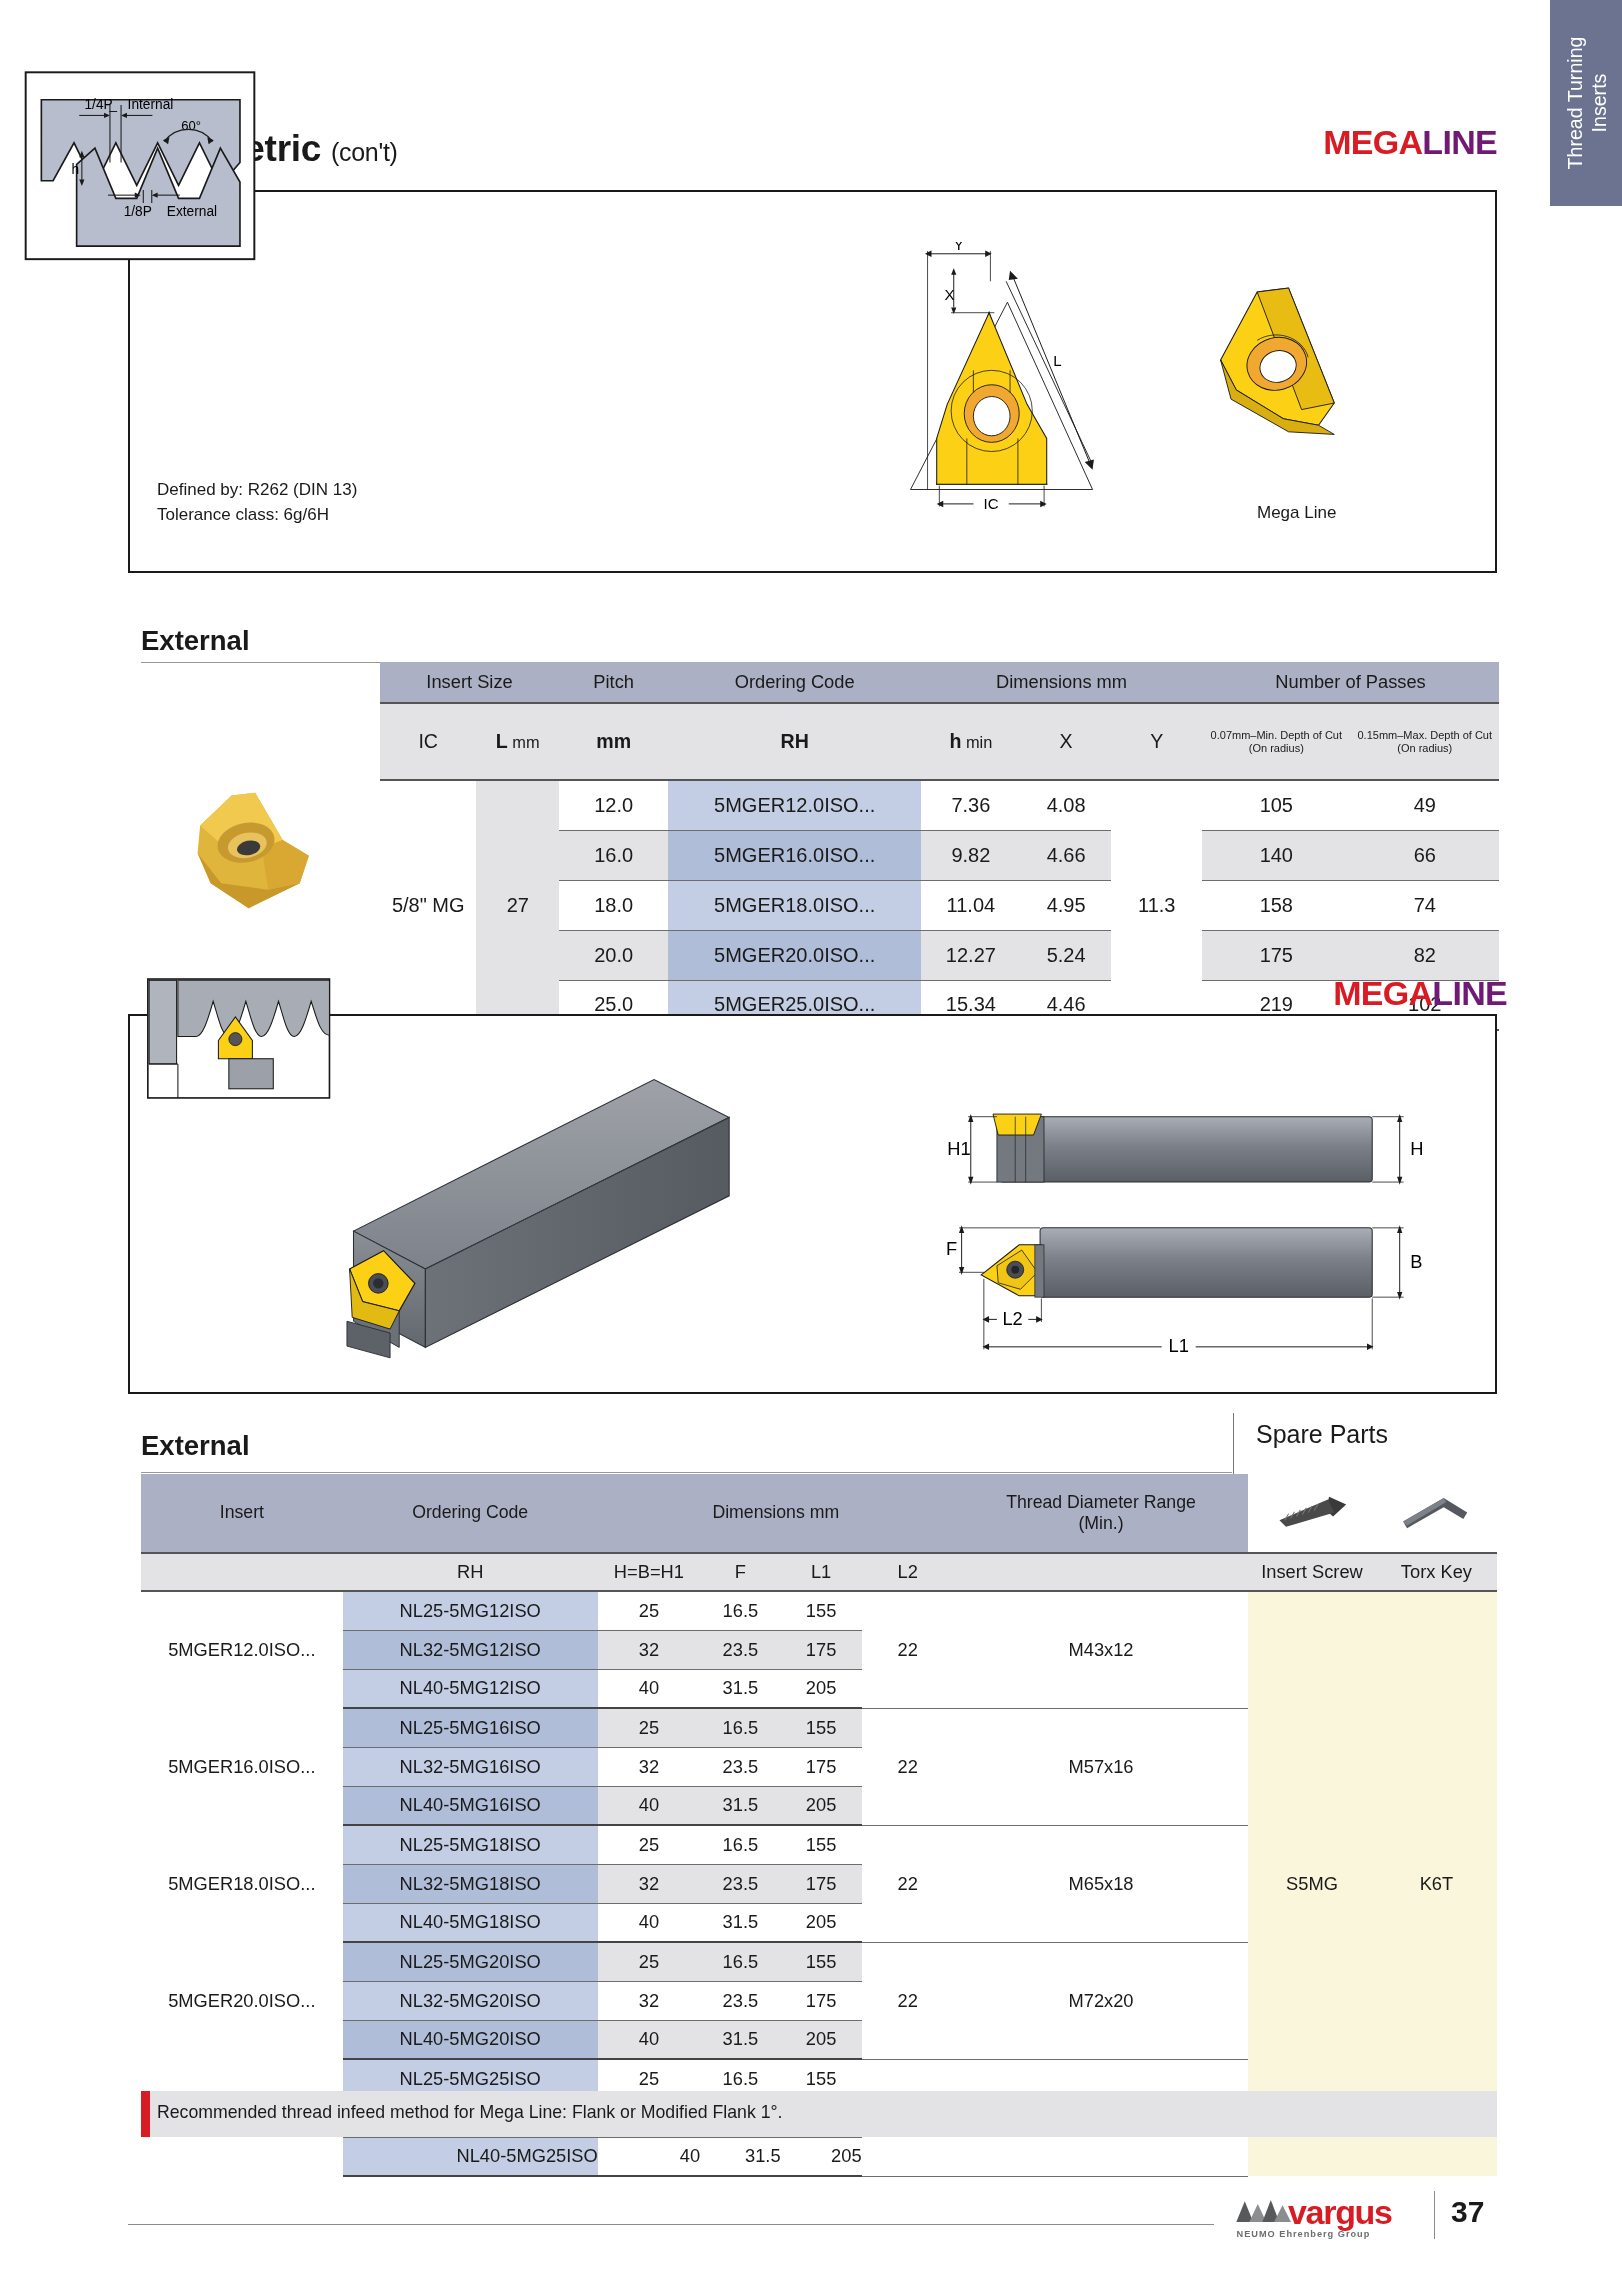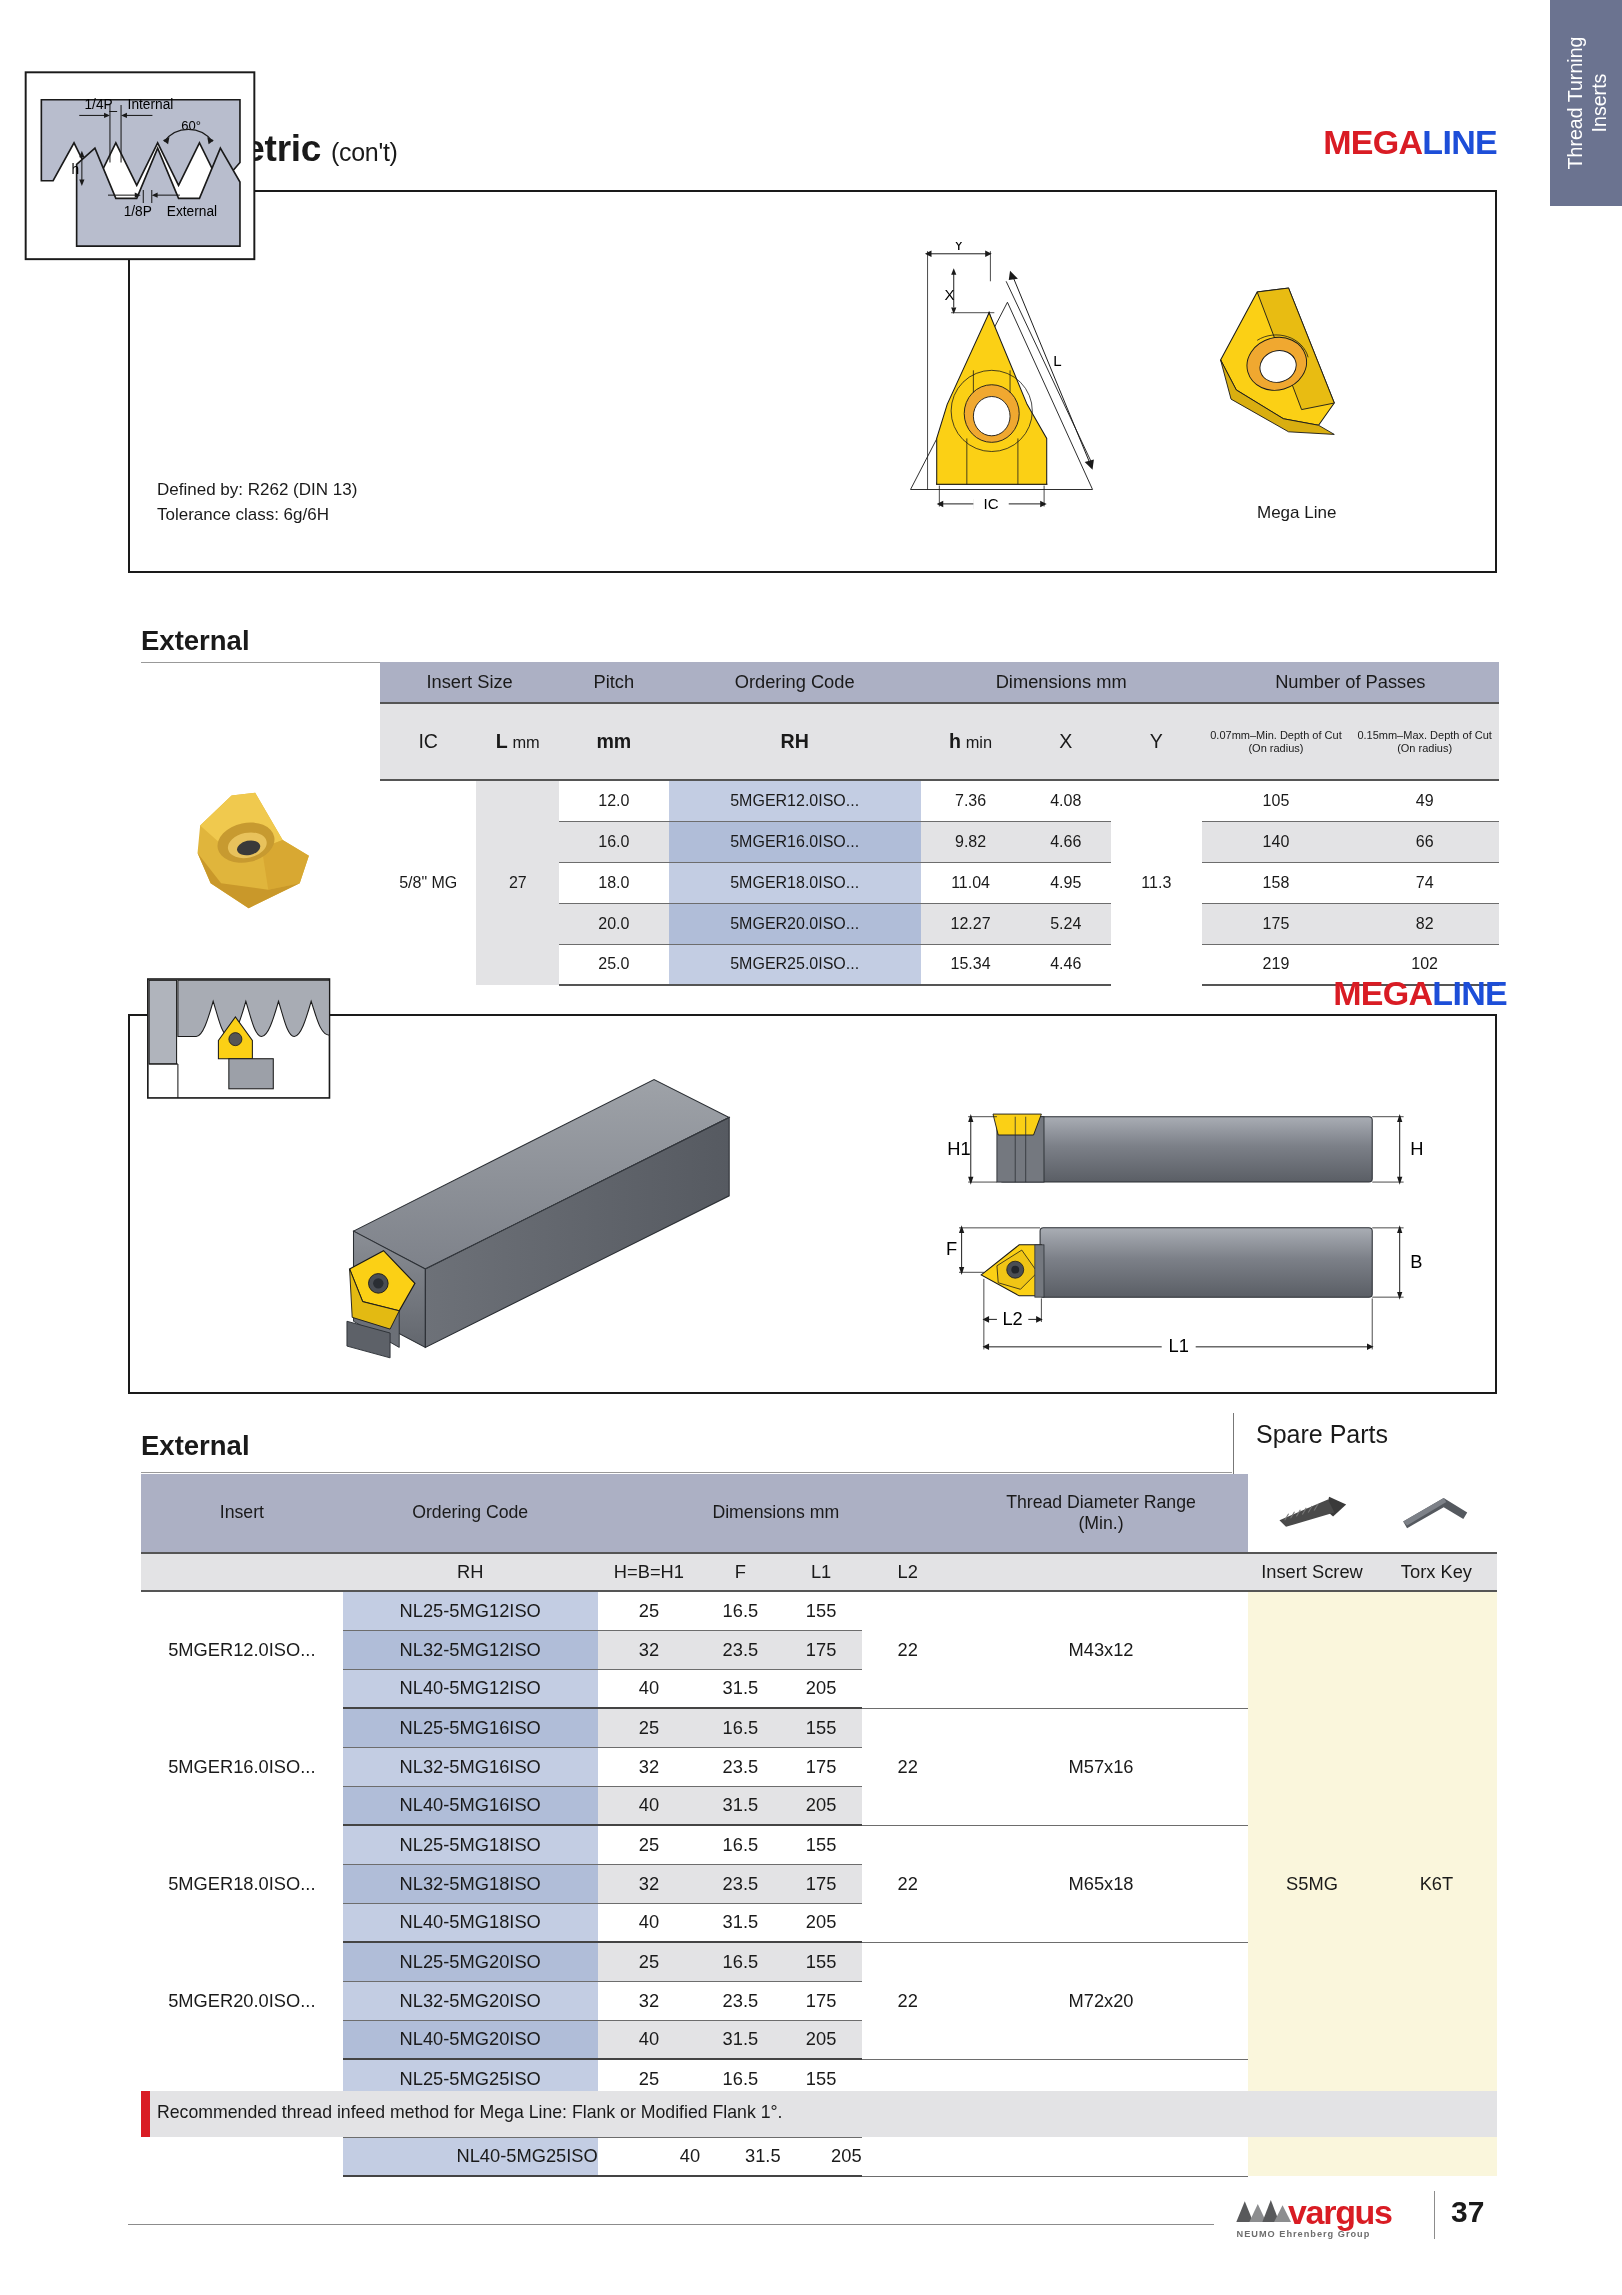--- a/index.html
+++ b/index.html
@@ -31,21 +31,21 @@
   
   .page-title {
     position: absolute; left: 141px; top: 128px;
     font-size: 37px; font-weight: bold; letter-spacing: -0.3px;
   }
   .page-title .cont { font-size: 25px; font-weight: normal; }
 
   
   .megaline { font-weight: bold; letter-spacing: -0.7px; white-space: nowrap; }
   .megaline .mega { color: #d91c24; }
-  .megaline .line { color: #1d4ed8; }
+  .megaline .line { color: #701a75; }
   .ml-top {
     position: absolute; right: 126px; top: 123px;
     font-size: 34px;
   }
   .ml-tool {
     position: absolute; right: 116px; top: 974px;
     font-size: 34px;
   }
 
   
@@ -108,21 +108,21 @@
     border-bottom: 2px solid #555;
   }
   #table1 .hdr2 td {
     background: #e3e3e5; font-size: 19.6px; text-align: center;
     height: 77px; vertical-align: middle; line-height: 1.18;
     border-bottom: 2px solid #555;
   }
   #table1 .hdr2 td.small { font-size: 11px; }
   #table1 .hdr2 td b { font-weight: bold; }
   #table1 tbody td {
-    font-size: 16px; text-align: center; height: 41px;
+    font-size: 20px; text-align: center; height: 50px;
     border-bottom: 1px solid #6d6d6d;
   }
   #table1 tbody tr:last-child td { border-bottom: 2px solid #555; }
   #table1 .c-ic  { width: 98px; background: #fff !important; border-bottom: none !important; }
   #table1 .c-l   { width: 84px; background: #e3e3e5 !important; border-bottom: none !important; }
   #table1 .c-y   { background: #fff !important; border-bottom: none !important; }
   .alt-gray { background: #e3e3e5; }
   .ord-lt { background: #c3cde3; }
   .ord-dk { background: #b0bdd8; }
 

